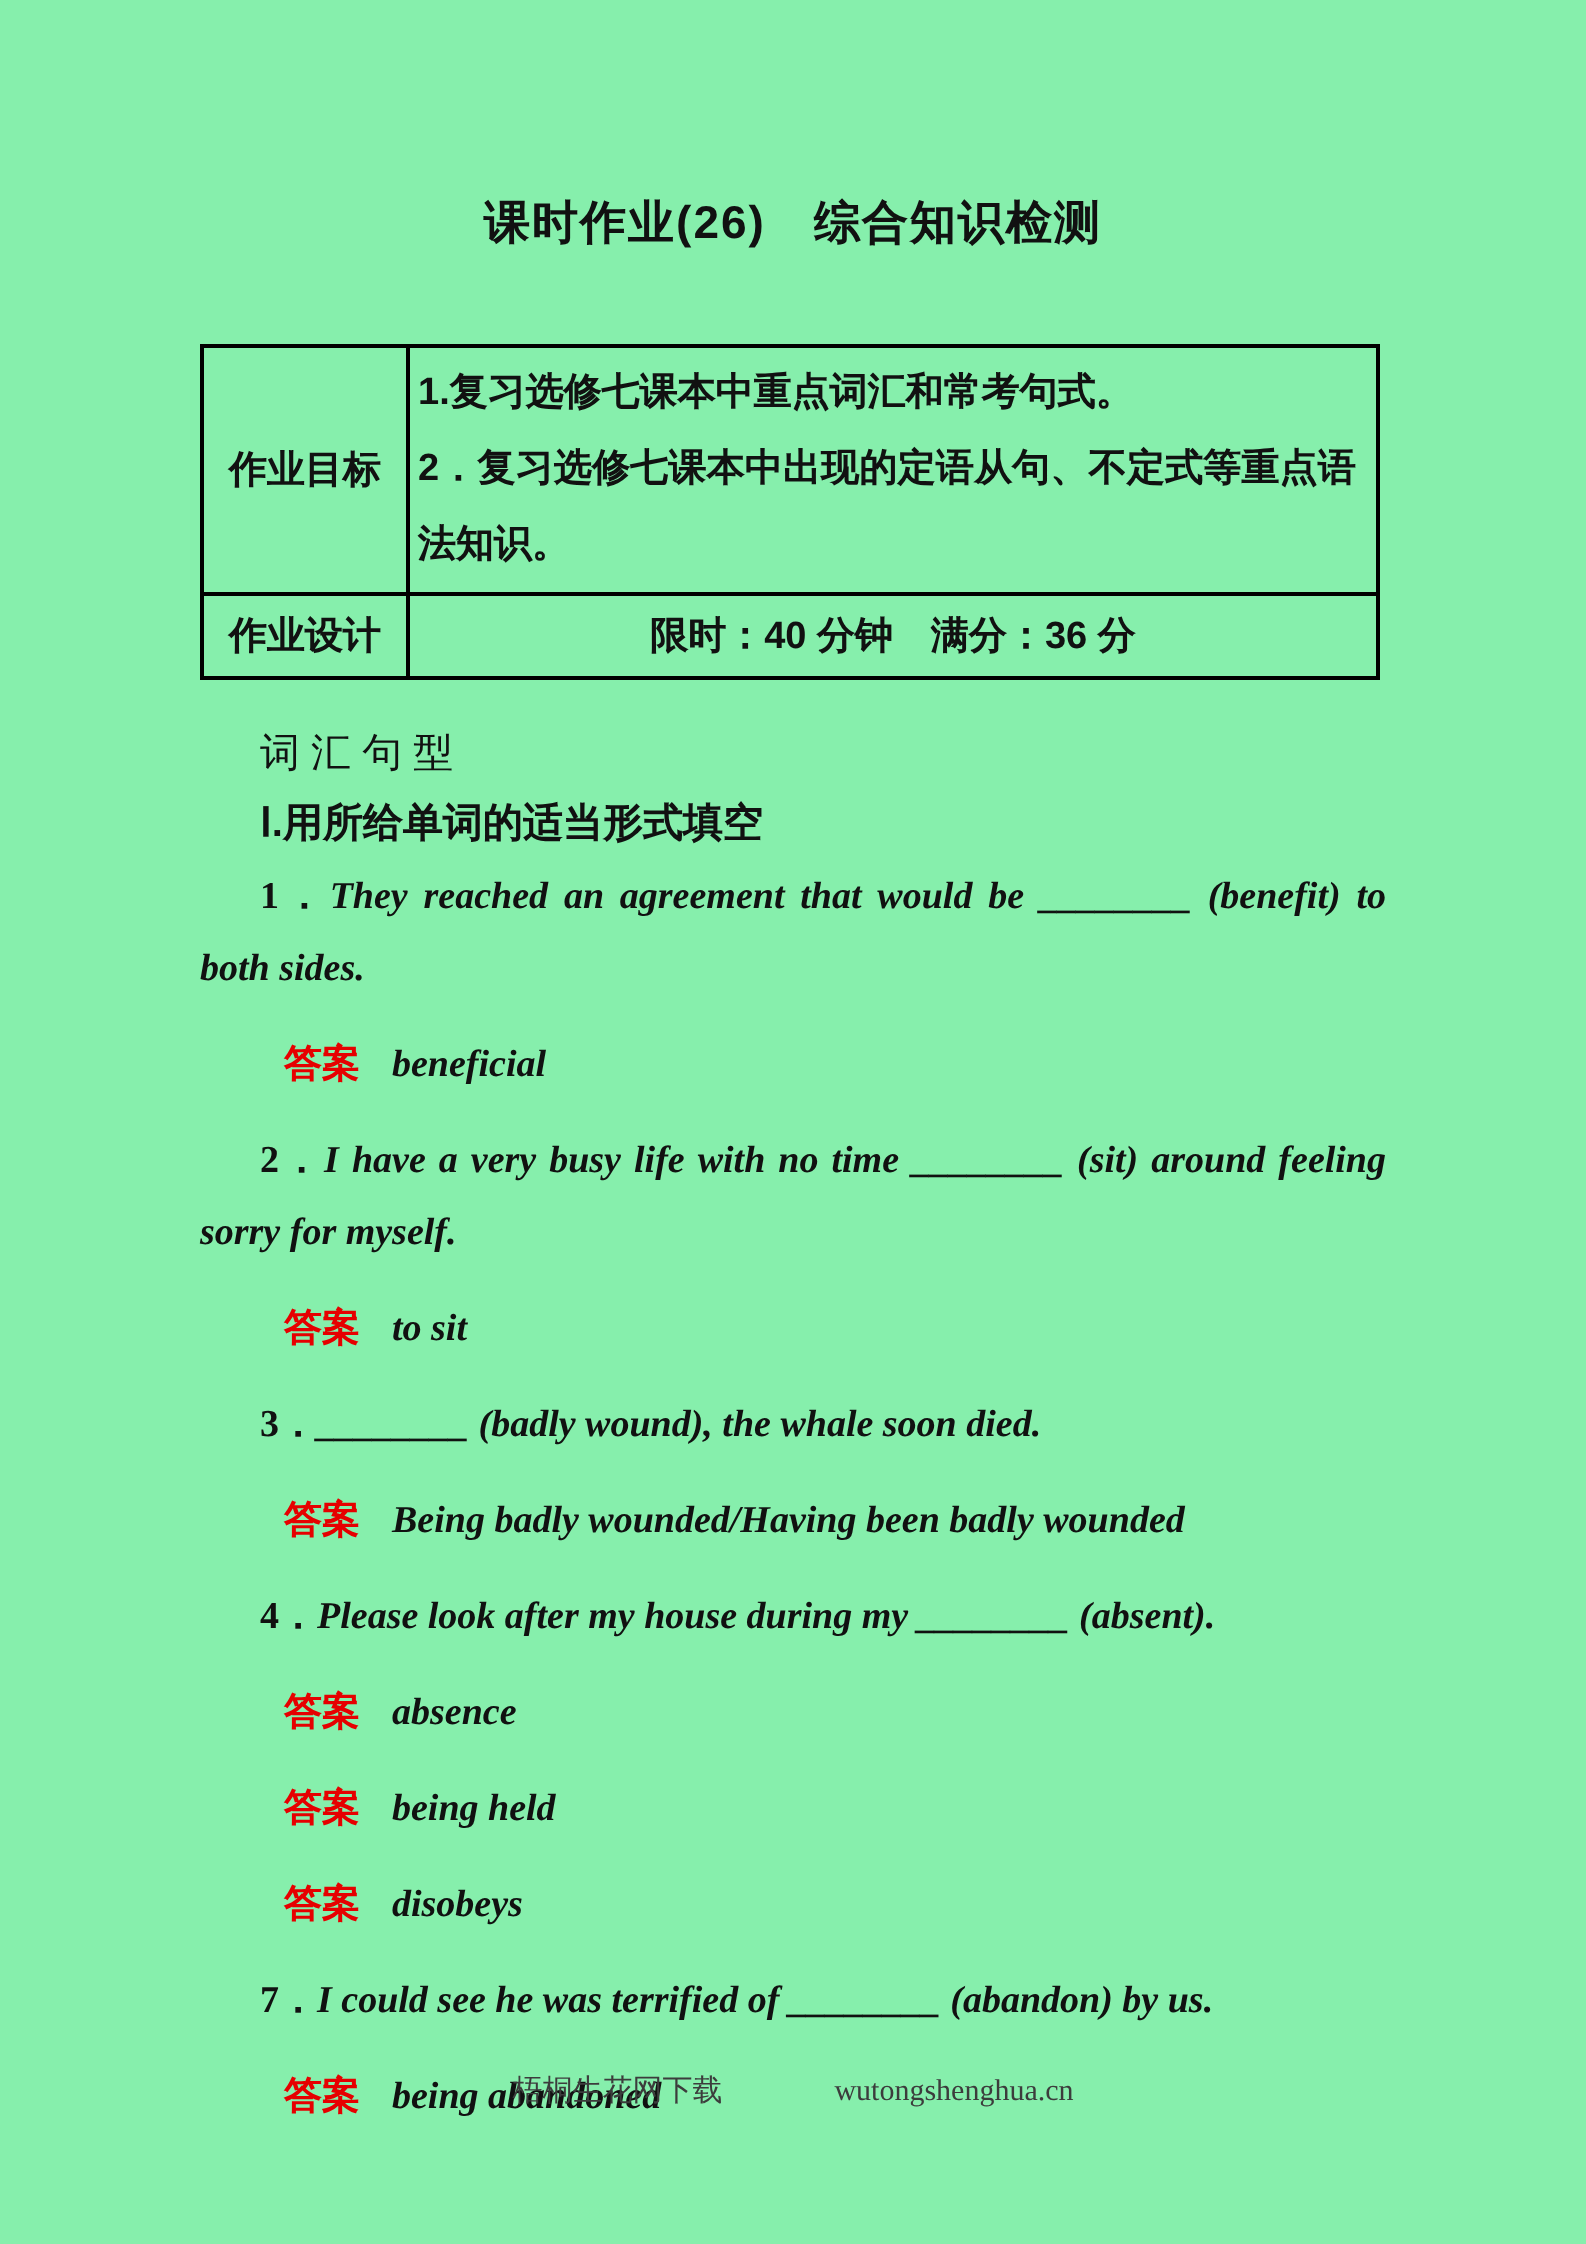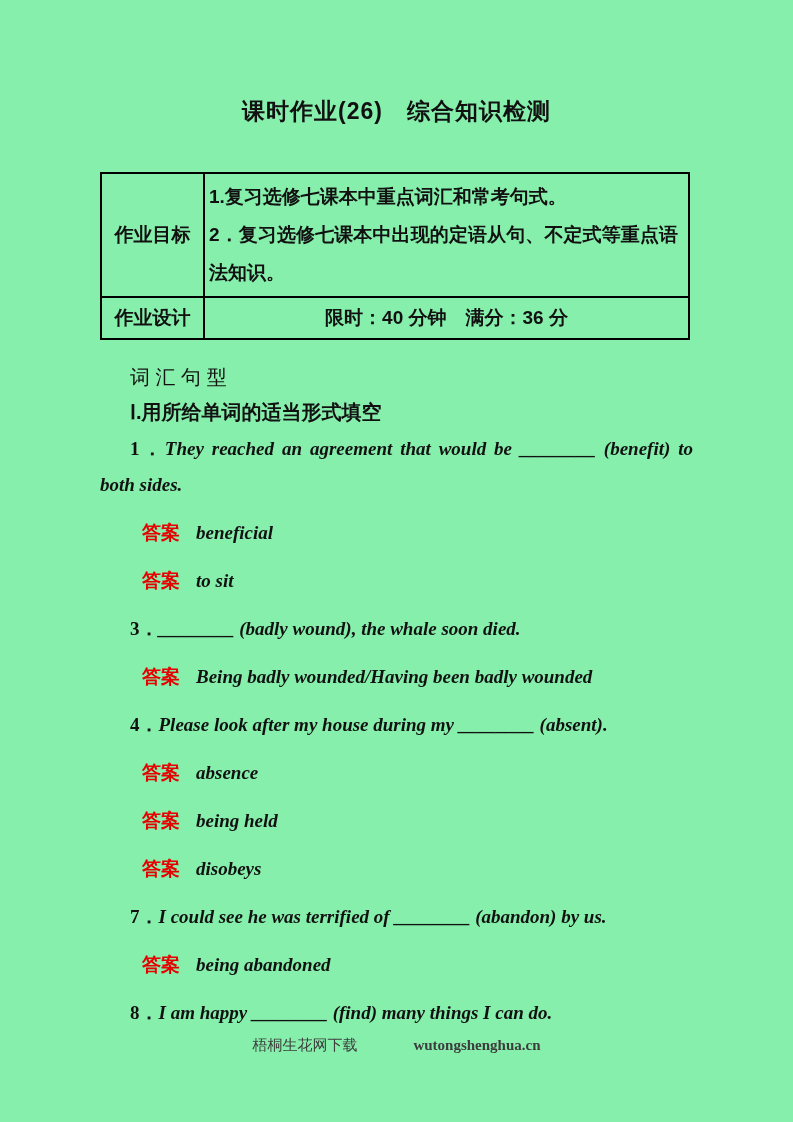--- a/index.html
+++ b/index.html
@@ -105,21 +105,21 @@
   .page-footer {
     position: absolute;
     left: 0;
     right: 0;
     top: 1036px;
     text-align: center;
     font-size: 15px;
     color: #3c3c3c;
     font-family: "Liberation Serif", serif;
   }
-  .site-url { font-weight: bold; margin-left: 56px; }
+  .site-url { font-weight: normal; margin-left: 56px; }
 </style>
 </head>
 <body>
 
 <div class="page">
   <div class="content">
 
     <h1 class="doc-title">课时作业(26)　综合知识检测</h1>
 
     <table class="info-table">
@@ -137,35 +137,35 @@
       </tr>
     </tbody>
       </table>
 
     <div class="section-title">词 汇 句 型</div>
     <div class="subsection-title">Ⅰ.用所给单词的适当形式填空</div>
 
     <p class="question"><span class="q-num">1．</span><span class="q-text">They reached an agreement that would be ________ (benefit) to both sides.</span></p>
     <p class="answer"><span class="answer-label">答案</span><span class="answer-text">beneficial</span></p>
 
+    <p class="question"><span class="q-num">2．</span><span class="q-text">I have a very busy life with no time ________ (sit) around feeling sorry for myself.</span></p>
     <p class="answer"><span class="answer-label">答案</span><span class="answer-text">to sit</span></p>
 
     <p class="question"><span class="q-num">3．</span><span class="q-text">________ (badly wound), the whale soon died.</span></p>
     <p class="answer"><span class="answer-label">答案</span><span class="answer-text">Being badly wounded/Having been badly wounded</span></p>
 
     <p class="question"><span class="q-num">4．</span><span class="q-text">Please look after my house during my ________ (absent).</span></p>
     <p class="answer"><span class="answer-label">答案</span><span class="answer-text">absence</span></p>
 
     <p class="answer"><span class="answer-label">答案</span><span class="answer-text">being held</span></p>
 
     <p class="answer"><span class="answer-label">答案</span><span class="answer-text">disobeys</span></p>
 
     <p class="question"><span class="q-num">7．</span><span class="q-text">I could see he was terrified of ________ (abandon) by us.</span></p>
     <p class="answer"><span class="answer-label">答案</span><span class="answer-text">being abandoned</span></p>
 
-    <p class="question"><span class="q-num">8．</span><span class="q-text">I am happy ________ (find) many things I can do.</span></p>
 
   </div>
 
   <div class="page-footer">
     <span>梧桐生花网下载</span><span class="site-url">wutongshenghua.cn</span>
   </div>
 </div>
 
 </body></html>

